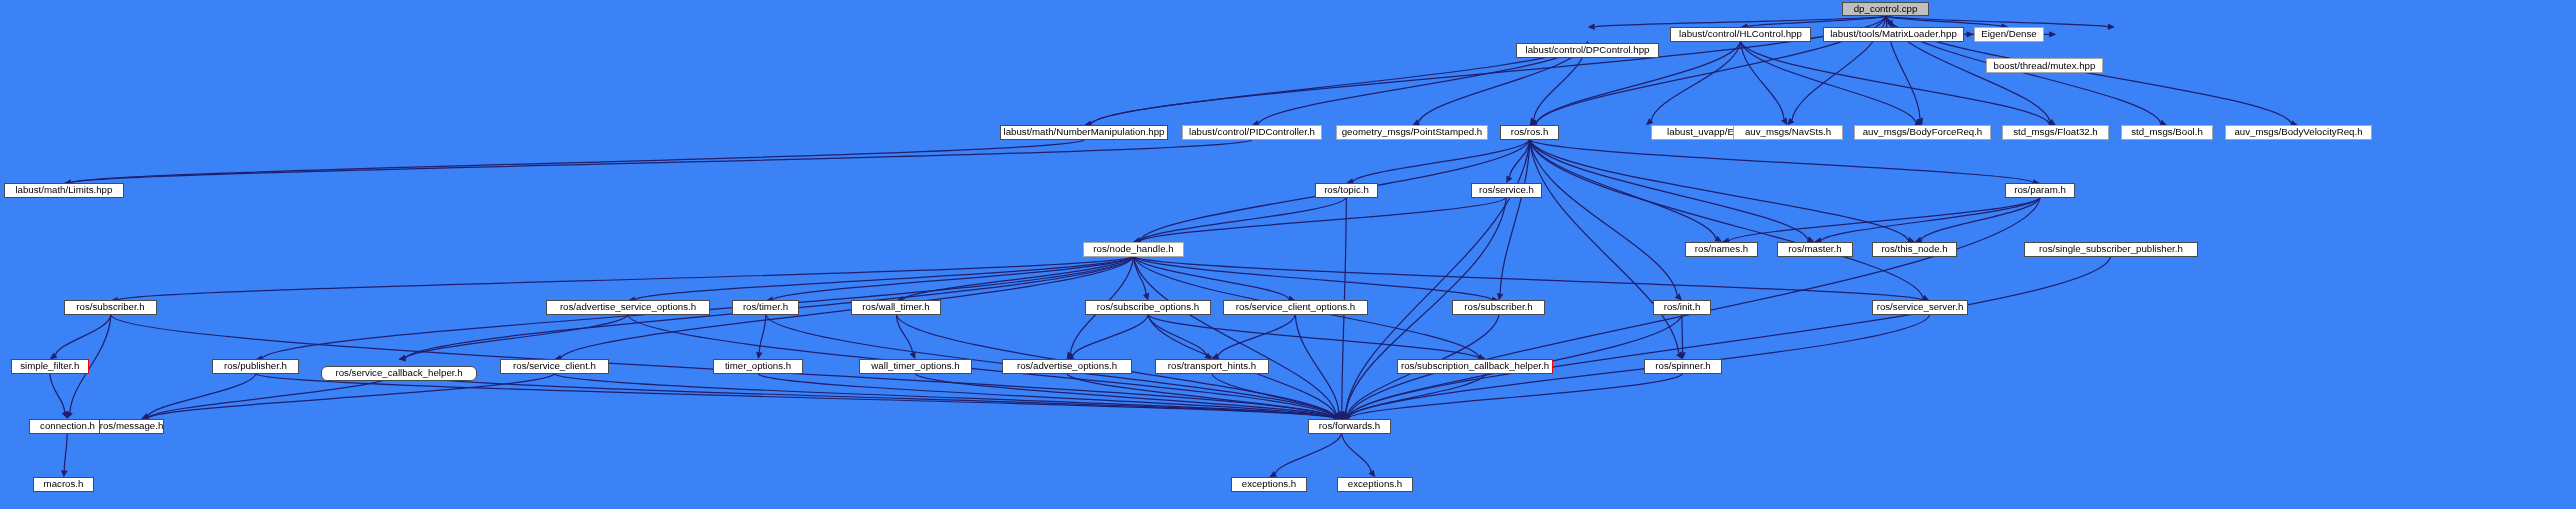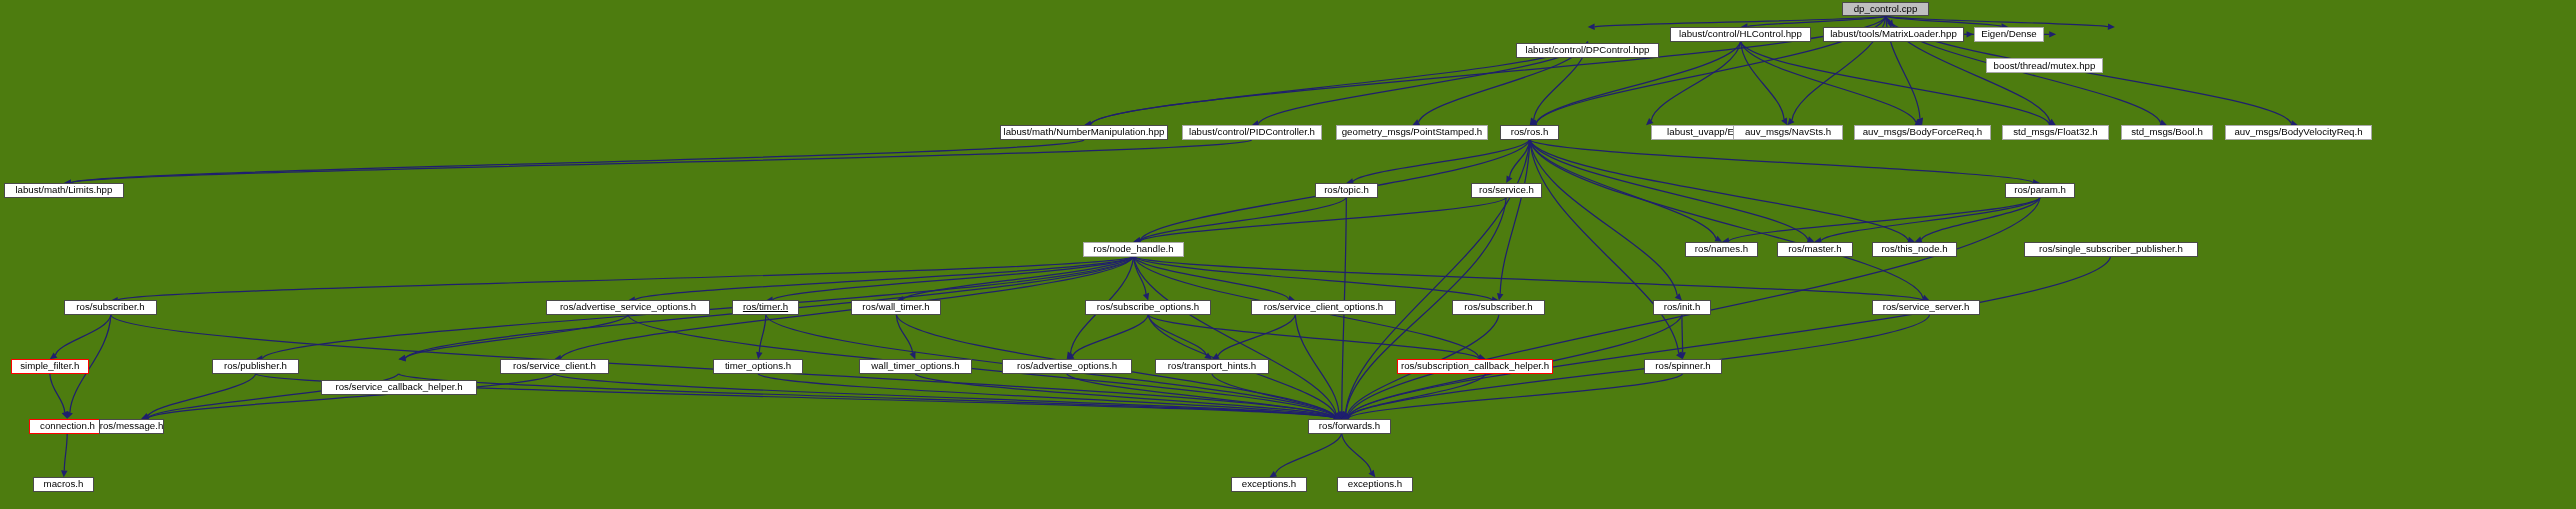--- a/index.html
+++ b/index.html
@@ -4,21 +4,21 @@
 <style>
   html, body {
     margin: 0;
     padding: 0;
     background: #ffffff;
   }
   #graph-root {
     position: relative;
     width: 2576px;
     height: 509px;
-    background: #4d7c0f;
+    background: #3b82f6;
     font-family: "Liberation Sans", sans-serif;
   }
   svg.graph-canvas {
     position: absolute;
     left: 0;
     top: 0;
     width: 2576px;
     height: 509px;
     overflow: visible;
   }
@@ -333,48 +333,48 @@
       </div>
       <div class="node-box strong" style="left: 2024px; top: 242px; width: 174px; height: 14.7px;">
         <span class="node-label">ros/single_subscriber_publisher.h</span>
       </div>
       <div class="node-box strong" style="left: 64px; top: 300px; width: 93px; height: 14.7px;">
         <span class="node-label">ros/subscriber.h</span>
       </div>
       <div class="node-box strong" style="left: 546px; top: 300px; width: 164px; height: 14.7px;">
         <span class="node-label">ros/advertise_service_options.h</span>
       </div>
-      <div class="node-box strong" style="left: 732px; top: 300px; width: 67px; height: 14.7px; text-decoration: underline;">
+      <div class="node-box strong" style="left: 732px; top: 300px; width: 67px; height: 14.7px;">
         <span class="node-label">ros/timer.h</span>
       </div>
       <div class="node-box strong" style="left: 851px; top: 300px; width: 90px; height: 14.7px;">
         <span class="node-label">ros/wall_timer.h</span>
       </div>
       <div class="node-box strong" style="left: 1085px; top: 300px; width: 126px; height: 14.7px;">
         <span class="node-label">ros/subscribe_options.h</span>
       </div>
-      <div class="node-box strong" style="left: 1223px; top: 300px; width: 145px; height: 14.7px; margin-left: 28px;">
+      <div class="node-box strong" style="left: 1223px; top: 300px; width: 145px; height: 14.7px;">
         <span class="node-label">ros/service_client_options.h</span>
       </div>
       <div class="node-box strong" style="left: 1452px; top: 300px; width: 93px; height: 14.7px;">
         <span class="node-label">ros/subscriber.h</span>
       </div>
       <div class="node-box strong" style="left: 1653px; top: 300px; width: 58px; height: 14.7px;">
         <span class="node-label">ros/init.h</span>
       </div>
-      <div class="node-box strong" style="left: 1872px; top: 300px; width: 108px; height: 14.7px;">
+      <div class="node-box strong" style="left: 1872px; top: 300px; width: 96px; height: 14.7px;">
         <span class="node-label">ros/service_server.h</span>
       </div>
       <div class="node-box missing" style="left: 10.8px; top: 359px; width: 78px; height: 14.7px;">
         <span class="node-label">simple_filter.h</span>
       </div>
       <div class="node-box strong" style="left: 212px; top: 359px; width: 87px; height: 14.7px;">
         <span class="node-label">ros/publisher.h</span>
       </div>
-      <div class="node-box strong" style="left: 321px; top: 380px; width: 156px; height: 14.7px;">
+      <div class="node-box strong" style="left: 321px; top: 366px; width: 156px; height: 14.7px; border-radius: 6px;">
         <span class="node-label">ros/service_callback_helper.h</span>
       </div>
       <div class="node-box strong" style="left: 500px; top: 359px; width: 109px; height: 14.7px;">
         <span class="node-label">ros/service_client.h</span>
       </div>
       <div class="node-box strong" style="left: 713px; top: 359px; width: 90px; height: 14.7px;">
         <span class="node-label">timer_options.h</span>
       </div>
       <div class="node-box strong" style="left: 859px; top: 359px; width: 113px; height: 14.7px;">
         <span class="node-label">wall_timer_options.h</span>

